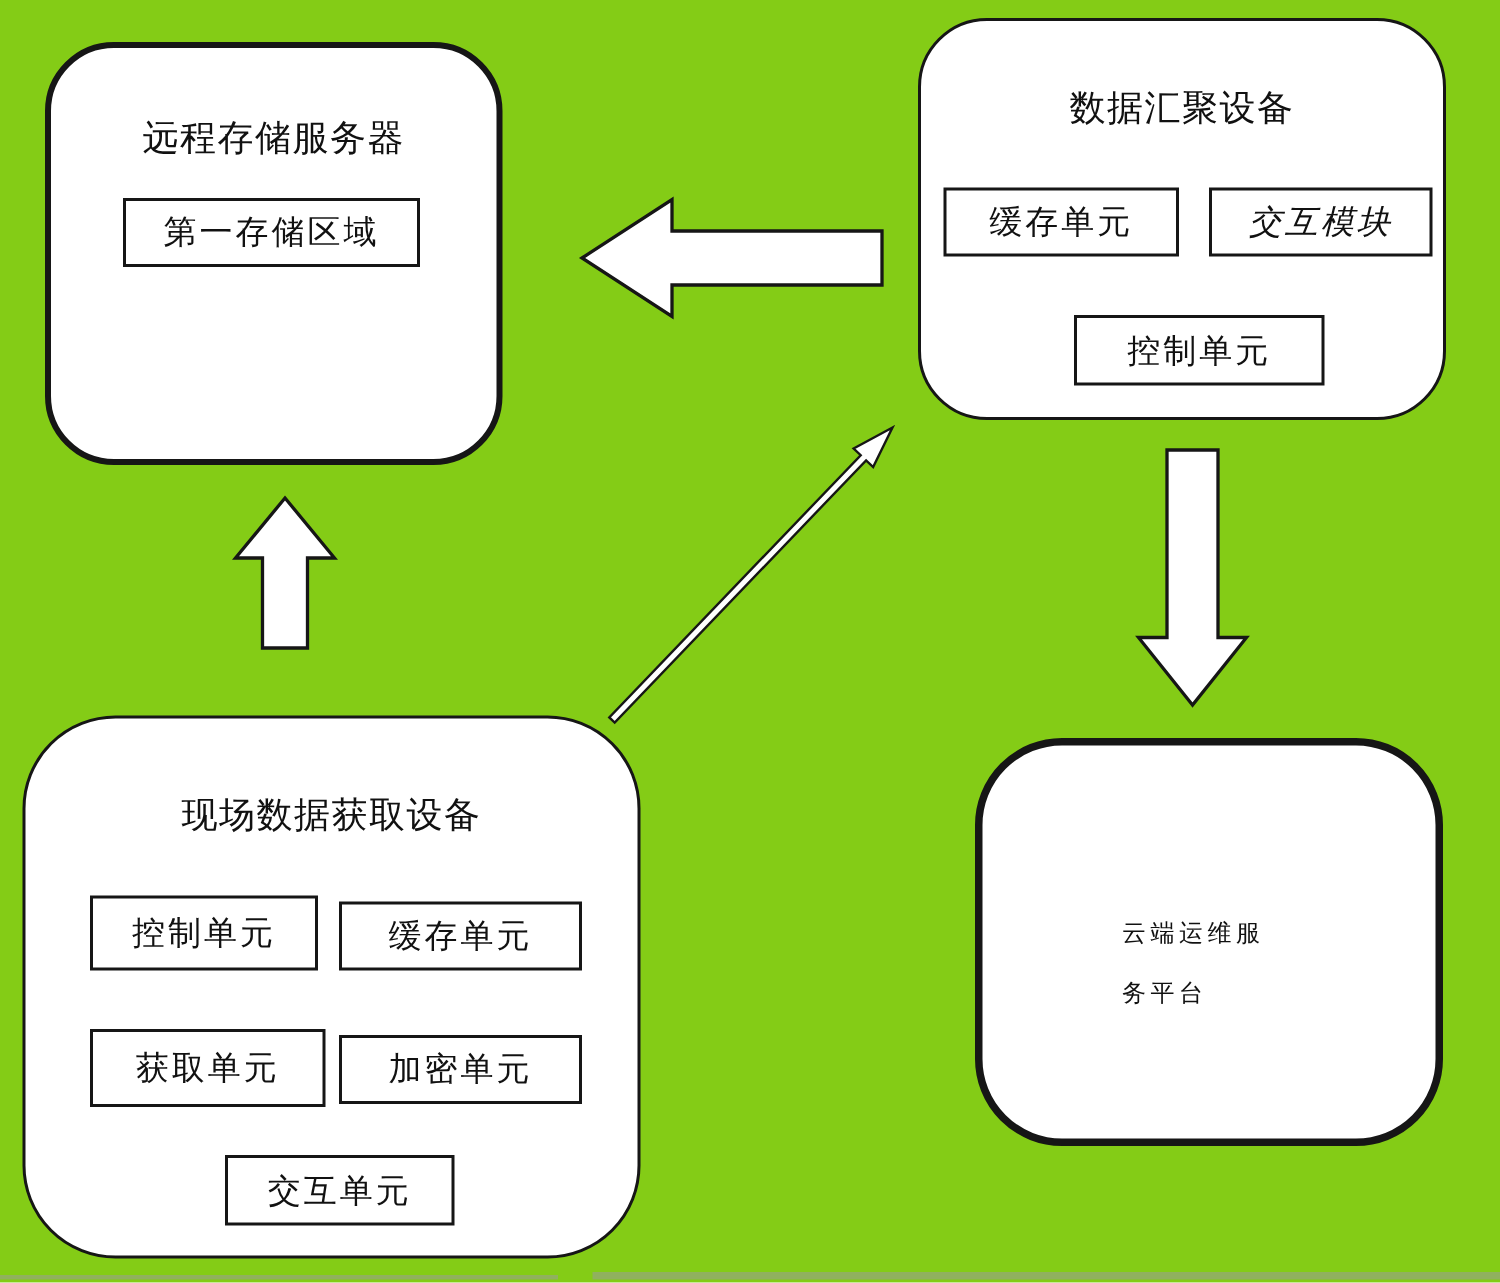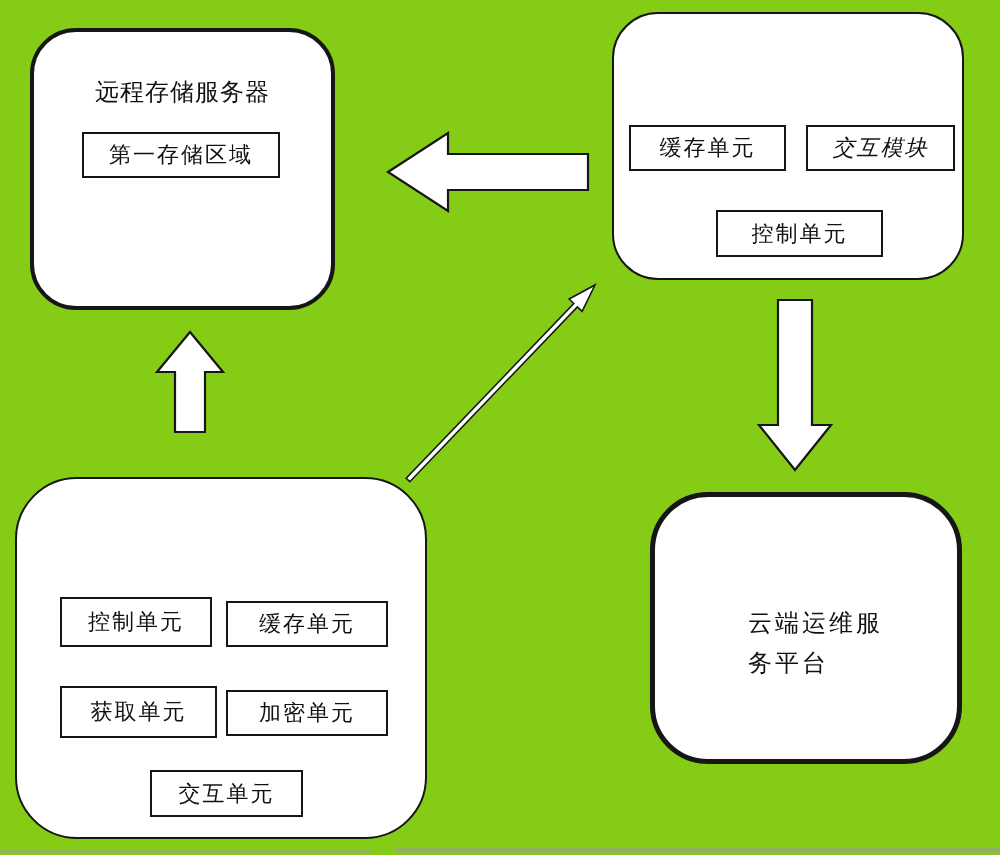--- a/index.html
+++ b/index.html
@@ -46,21 +46,21 @@
     background: #ffffff;
     display: flex;
     align-items: center;
     justify-content: center;
     font-size: 22px;
     letter-spacing: 2px;
     white-space: nowrap;
   }
   .cloud-title {
     position: absolute;
-    font-size: 24px;
+    font-size: 16px;
     letter-spacing: 3px;
     line-height: 40px;
     white-space: nowrap;
     font-family: Liberation Serif, serif;
   }
   .artifact {
     position: absolute;
     background: #9a9a9a;
     opacity: 0.55;
   }
@@ -80,26 +80,28 @@
 
     <polygon points="595,285 582.1,311.4 577.4,306.9 409.8,481.7 406.2,478.3 573.8,303.5 569.1,299" fill="#ffffff" stroke="#161616" stroke-width="1.6" stroke-linejoin="miter"></polygon>
   </svg>
 
   <div class="box" style="left:30px; top:28px; width:305px; height:282px; border-width:4px; border-radius:46px;">
     <div class="box-title" style="top:44px;">远程存储服务器</div>
     <div class="unit" style="left:48px; top:100px; width:198px; height:46px;">第一存储区域</div>
   </div>
 
   <div class="box" style="left:612px; top:12px; width:352px; height:268px; border-width:2px; border-radius:46px;">
+    <div class="box-title" style="top:42px;">数据汇聚设备</div>
     <div class="unit" style="left:15px; top:111px; width:157px; height:46px;">缓存单元</div>
     <div class="unit" style="left:192px; top:111px; width:149px; height:46px;font-style:italic;">交互模块</div>
     <div class="unit" style="left:102px; top:196px; width:167px; height:47px;">控制单元</div>
   </div>
 
   <div class="box" style="left:15px; top:477px; width:412px; height:362px; border-width:2px; border-radius:62px;">
+    <div class="box-title" style="top:48px;">现场数据获取设备</div>
     <div class="unit" style="left:43px; top:118px; width:152px; height:50px;">控制单元</div>
     <div class="unit" style="left:209px; top:122px; width:162px; height:46px;">缓存单元</div>
     <div class="unit" style="left:43px; top:207px; width:157px; height:52px;">获取单元</div>
     <div class="unit" style="left:133px; top:291px; width:153px; height:47px;">交互单元</div>
     <div class="unit" style="left:209px; top:211px; width:162px; height:46px;">加密单元</div>
   </div>
 
   <div class="box" style="left:650px; top:492px; width:312px; height:272px; border-width:5px; border-radius:58px;">
     <div class="cloud-title" style="left:93px; top:106px;">
       <div>云端运维服</div>

